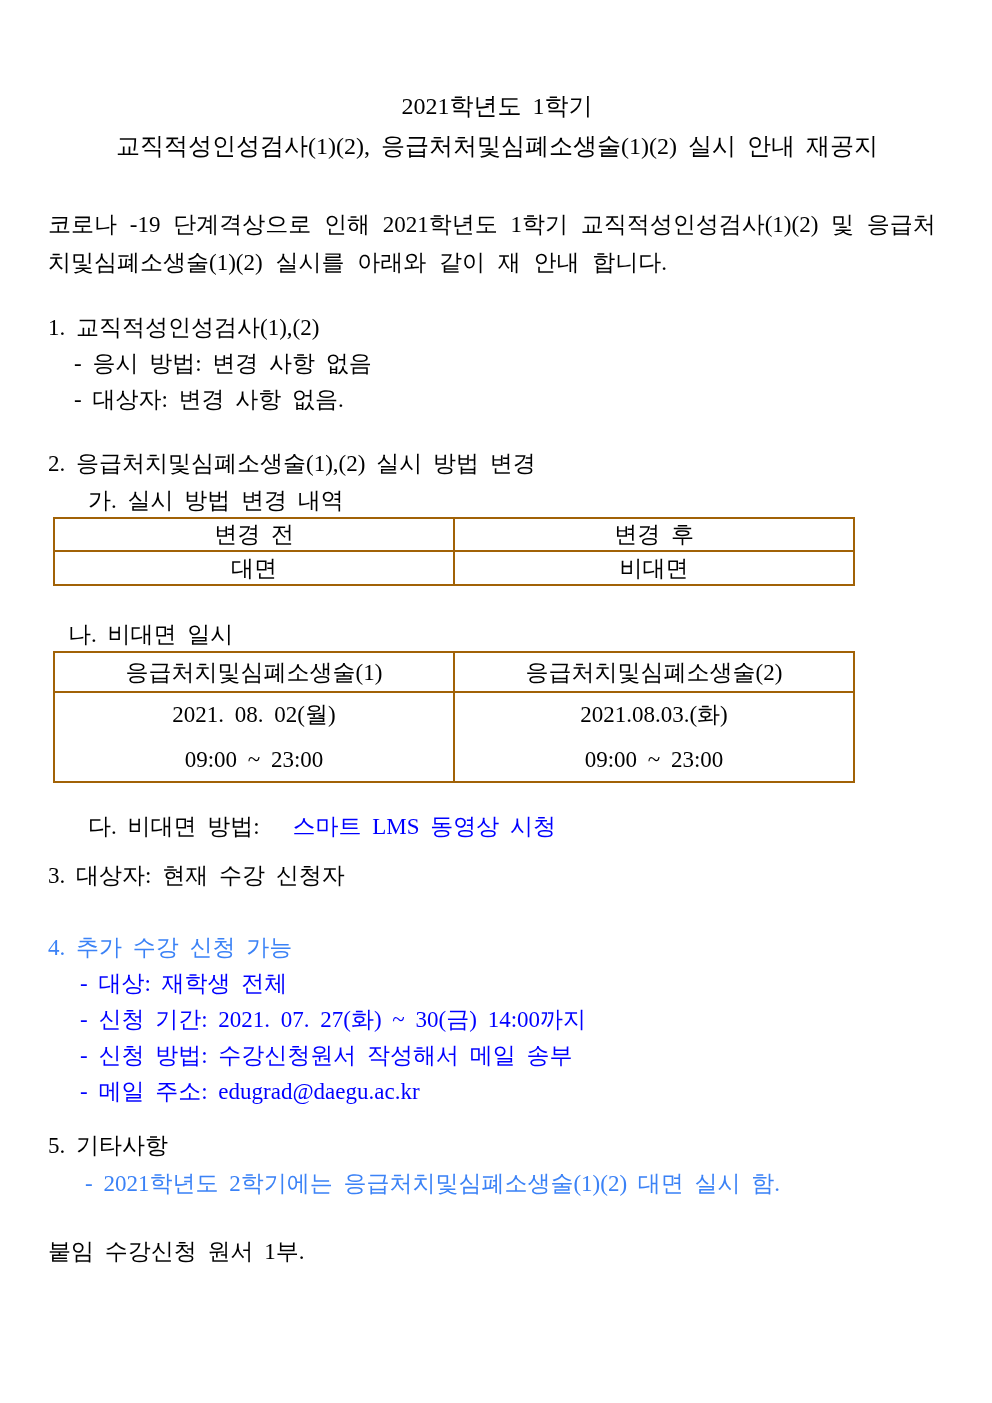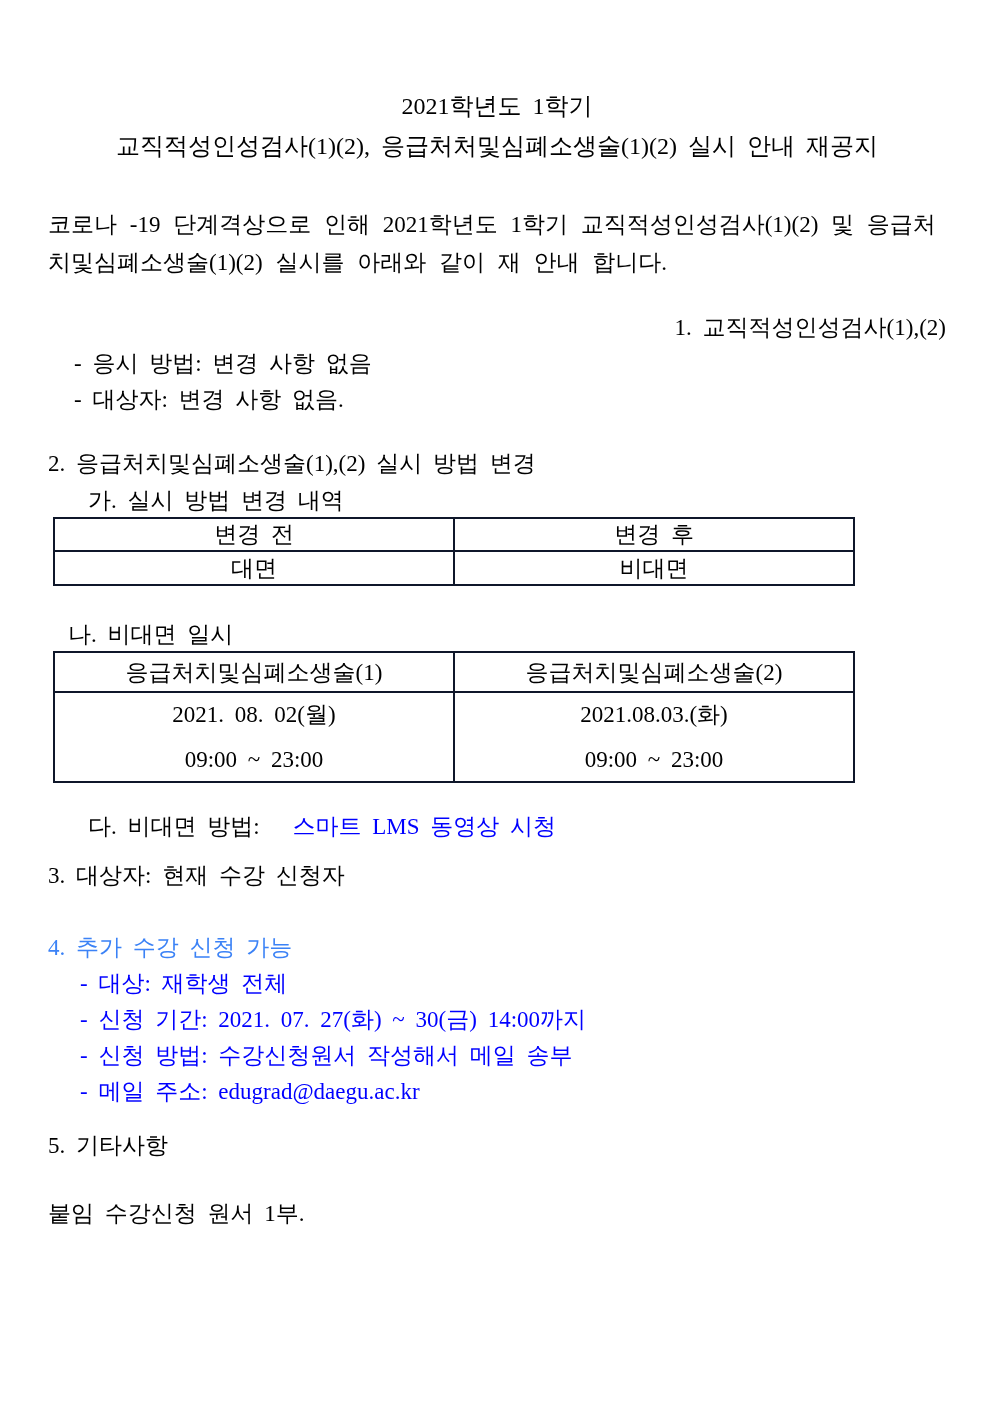--- a/index.html
+++ b/index.html
@@ -28,21 +28,21 @@
     line-height: 40px;
     font-size: 24px;
   }
   .intro { margin-top: 40px; }
   .intro-line {
     line-height: 38px;
     word-spacing: 7px;
     white-space: nowrap;
   }
   .line { line-height: 32px; white-space: nowrap; }
-  .s1h { margin-top: 30px; text-align: right; }
+  .s1h { margin-top: 30px; }
   .b4  { margin-top: 4px; }
   .s2h { margin-top: 32px; }
   .sub-a { margin-top: 5px; }
   .sub-b { margin-top: 33px; }
   .sub-c { margin-top: 28px; }
   .s3h { margin-top: 17px; }
   .s4h { margin-top: 40px; }
   .s5h { margin-top: 22px; }
   .b6  { margin-top: 6px; }
   .attachment { margin-top: 36px; }
@@ -58,21 +58,21 @@
   .sub-c-value { margin-left: 22px; }
 
   table.tbl {
     border-collapse: collapse;
     width: 802px;
     margin-left: 5px;
     table-layout: fixed;
     text-align: center;
   }
   table.tbl th, table.tbl td {
-    border: 2px solid #0f172a;
+    border: 2px solid #a16207;
     font-weight: normal;
     padding: 0;
     font-size: 23px;
   }
   .tbl-change th { height: 30px; }
   .tbl-change td { height: 32px; }
   .tbl-schedule th { height: 38px; }
   .tbl-schedule td { height: 88px; vertical-align: middle; }
   .tbl-schedule .date-line { line-height: 30px; margin-bottom: 15px; }
   .tbl-schedule .time-line { line-height: 30px; }
@@ -140,16 +140,17 @@
 
   <div class="line s3h">3. 대상자: 현재 수강 신청자</div>
 
   <div class="line s4h red">4. 추가 수강 신청 가능</div>
   <div class="line b4 ind-d blue">- 대상: 재학생 전체</div>
   <div class="line b4 ind-d blue">- 신청 기간: 2021. 07. 27(화) ~ 30(금) 14:00까지</div>
   <div class="line b4 ind-d blue">- 신청 방법: 수강신청원서 작성해서 메일 송부</div>
   <div class="line b4 ind-d blue">- 메일 주소: edugrad@daegu.ac.kr</div>
 
   <div class="line s5h">5. 기타사항</div>
+  <div class="line b6 ind-e red">- 2021학년도 2학기에는 응급처치및심폐소생술(1)(2) 대면 실시 함.</div>
 
   <div class="line attachment">붙임  수강신청 원서  1부.</div>
 
 </div>
 
 </body></html>

